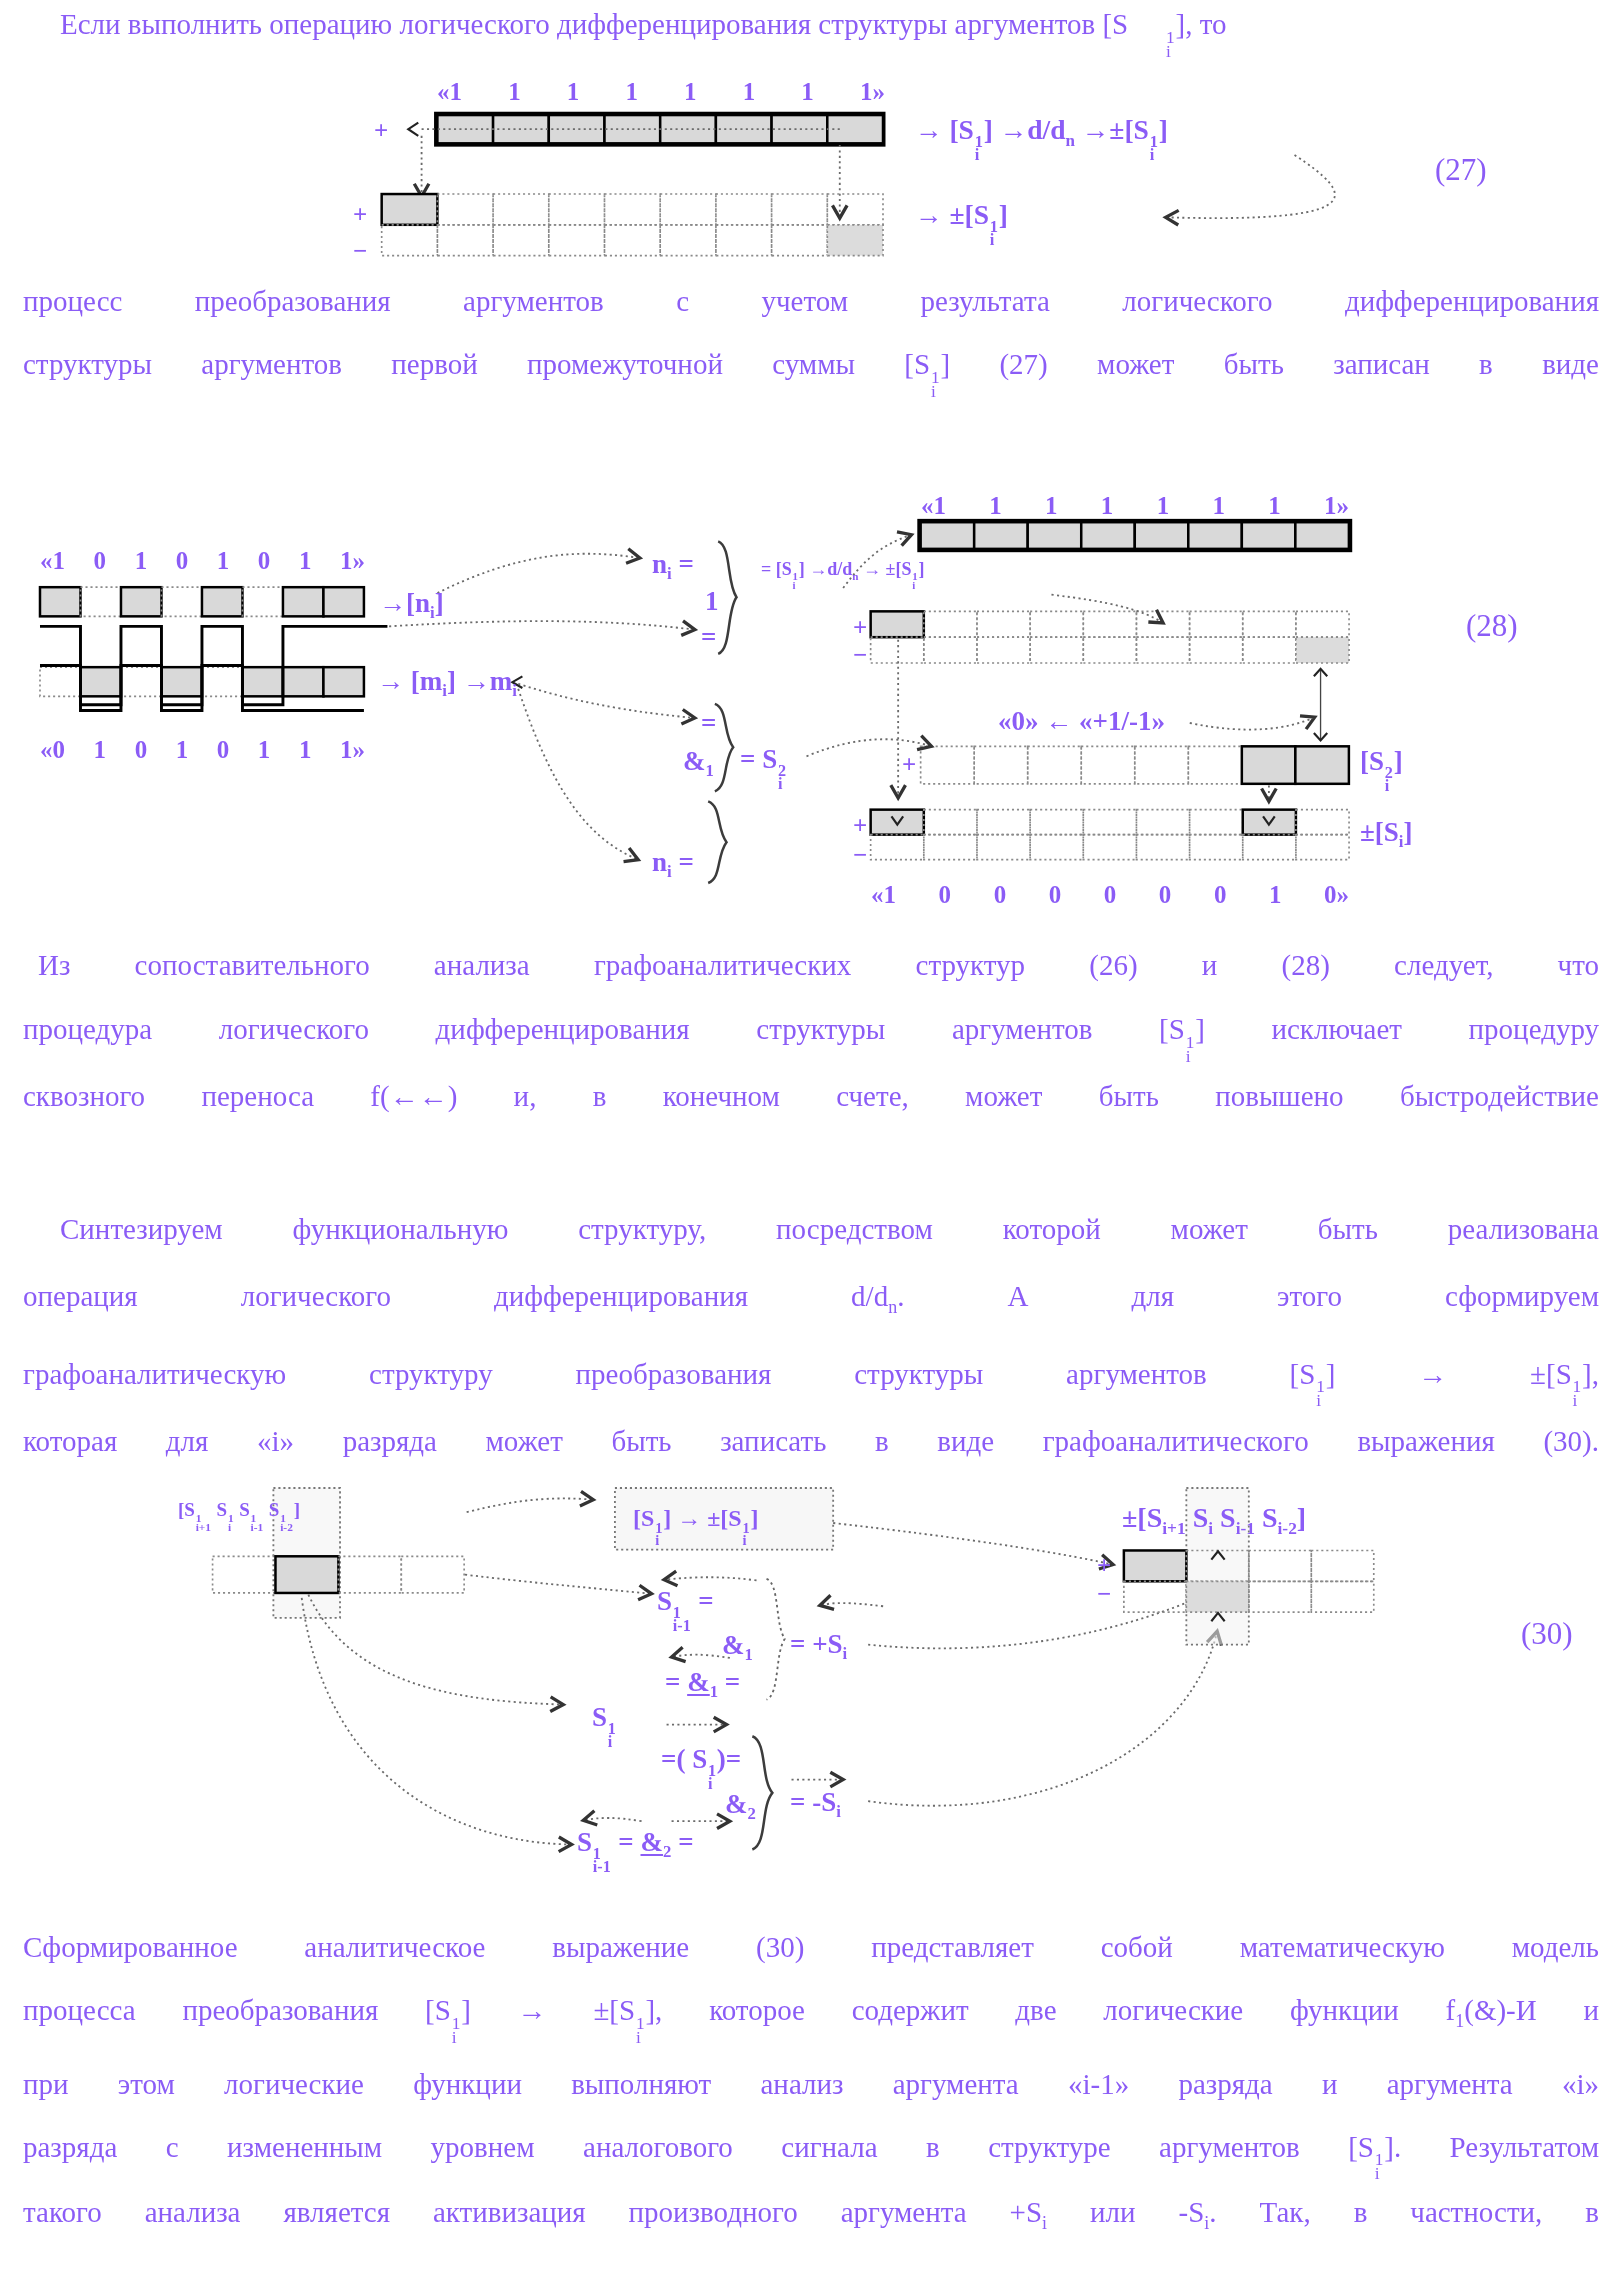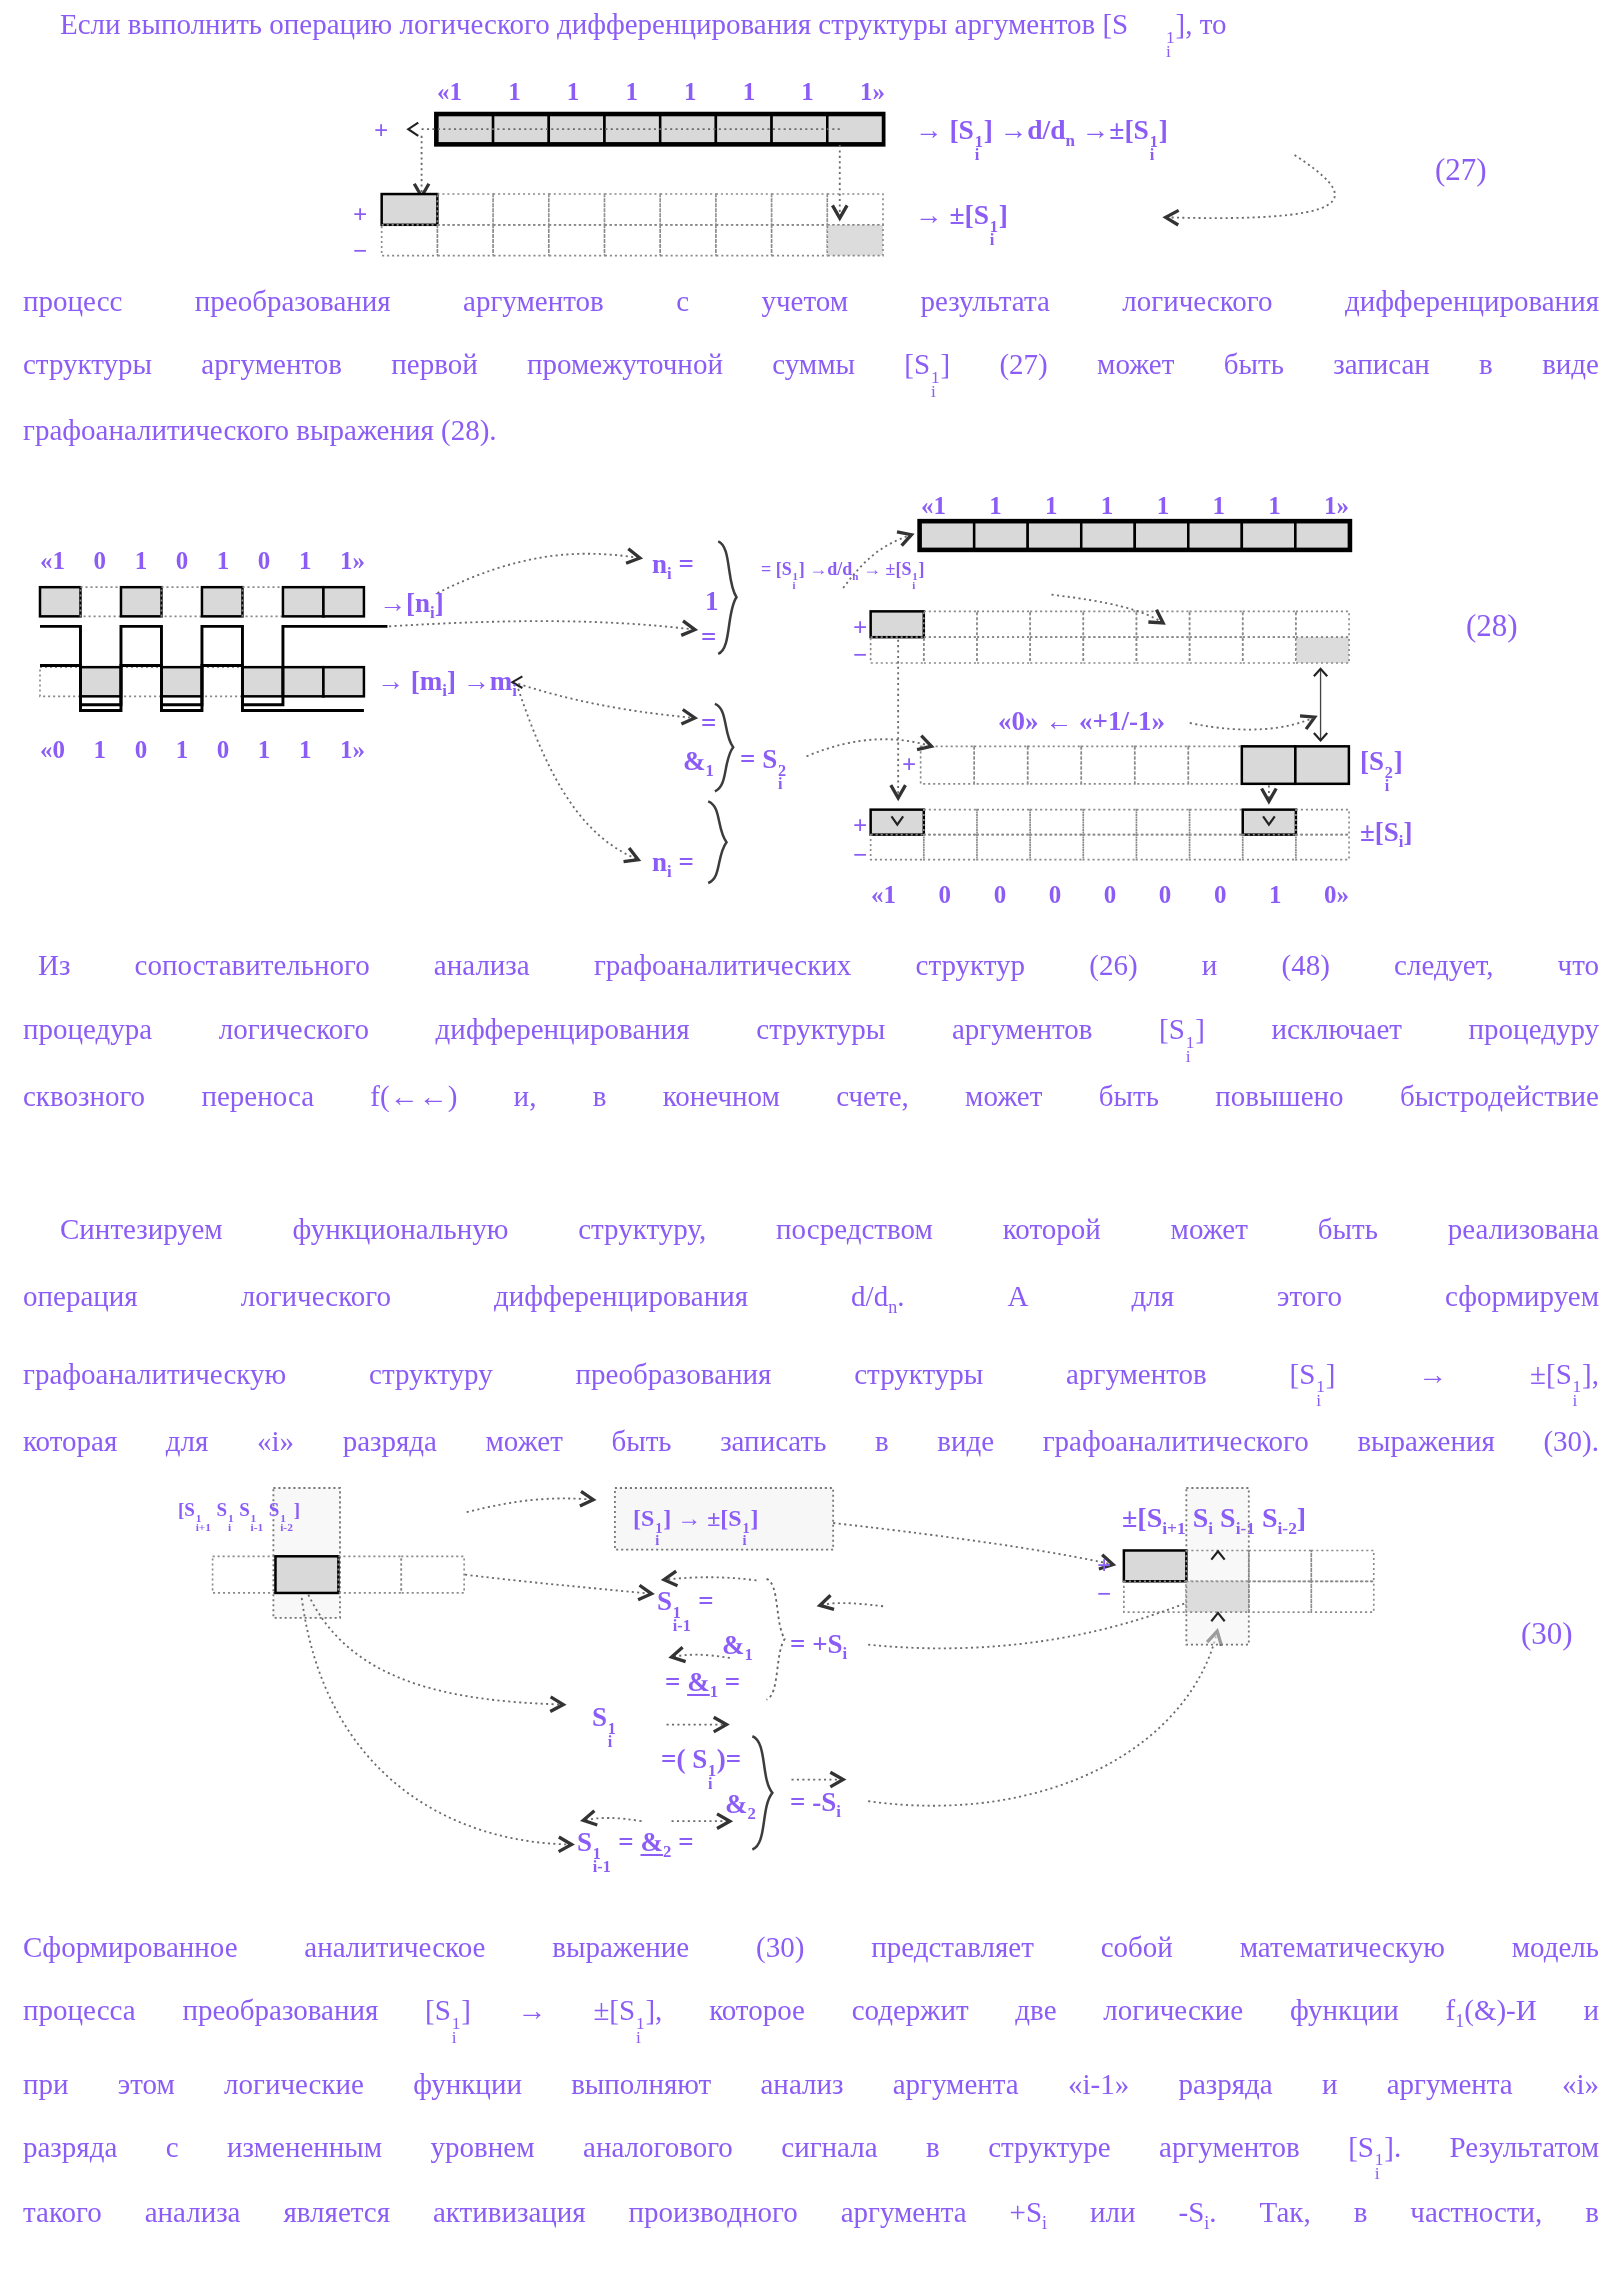--- a/index.html
+++ b/index.html
@@ -122,21 +122,20 @@
     <div class="sign" style="left:353px;top:238px;">−</div>
     <div class="fignum" style="left:1435px;top:152px;">(27)</div>
   </div>
 
   <div class="para" style="top:270px;line-height:63px;">
     <div class="ln jl">процесс  преобразования  аргументов  с  учетом  результата  логического   дифференцирования</div>
     <div class="ln jl">структуры аргументов первой промежуточной суммы [S<span class="ss">
           <i>1</i>
           <i>i</i>
         </span>] (27) может быть записан в виде</div>
-    <div class="ln ll">графоаналитического выражения (28).</div>
   </div>
 
   <div>
     <svg class="lay" style="top:487px;" width="1623" height="442" viewBox="0 585 1948 530">
       <defs>
         <marker id="ar28" viewBox="0 0 10 10" refX="8" refY="5" markerWidth="10" markerHeight="10" orient="auto">
           <path d="M1 1 L8 5 L1 9" fill="none" stroke="#333" stroke-width="1.8"></path>
         </marker>
       </defs>
 
@@ -326,21 +325,21 @@
         <span>0</span>
         <span>0</span>
         <span>0</span>
         <span>1</span>
         <span>0»</span>
       </div>
     <div class="fignum" style="left:1466px;top:608px;">(28)</div>
   </div>
 
   <div class="para" style="top:933px;line-height:64px;">
-    <div class="ln jl" style="text-indent:15px;">Из  сопоставительного  анализа  графоаналитических  структур  (26)  и  (48)  следует,  что</div>
+    <div class="ln jl" style="text-indent:15px;">Из  сопоставительного  анализа  графоаналитических  структур  (26)  и  (28)  следует,  что</div>
     <div class="ln jl">процедура логического дифференцирования структуры аргументов [S<span class="ss">
           <i>1</i>
           <i>i</i>
         </span>] исключает процедуру</div>
     <div class="ln jl">сквозного  переноса  f(←←)  и,   в  конечном  счете,  может  быть  повышено  быстродействие</div>
   </div>
 
   <div class="para" style="top:1196px;line-height:67px;">
     <div class="ln jl" style="text-indent:37px;">Синтезируем  функциональную  структуру,  посредством  которой  может  быть  реализована</div>
     <div class="ln jl">операция    логического    дифференцирования    d/d<sub>n</sub>.    А    для    этого    сформируем</div>

